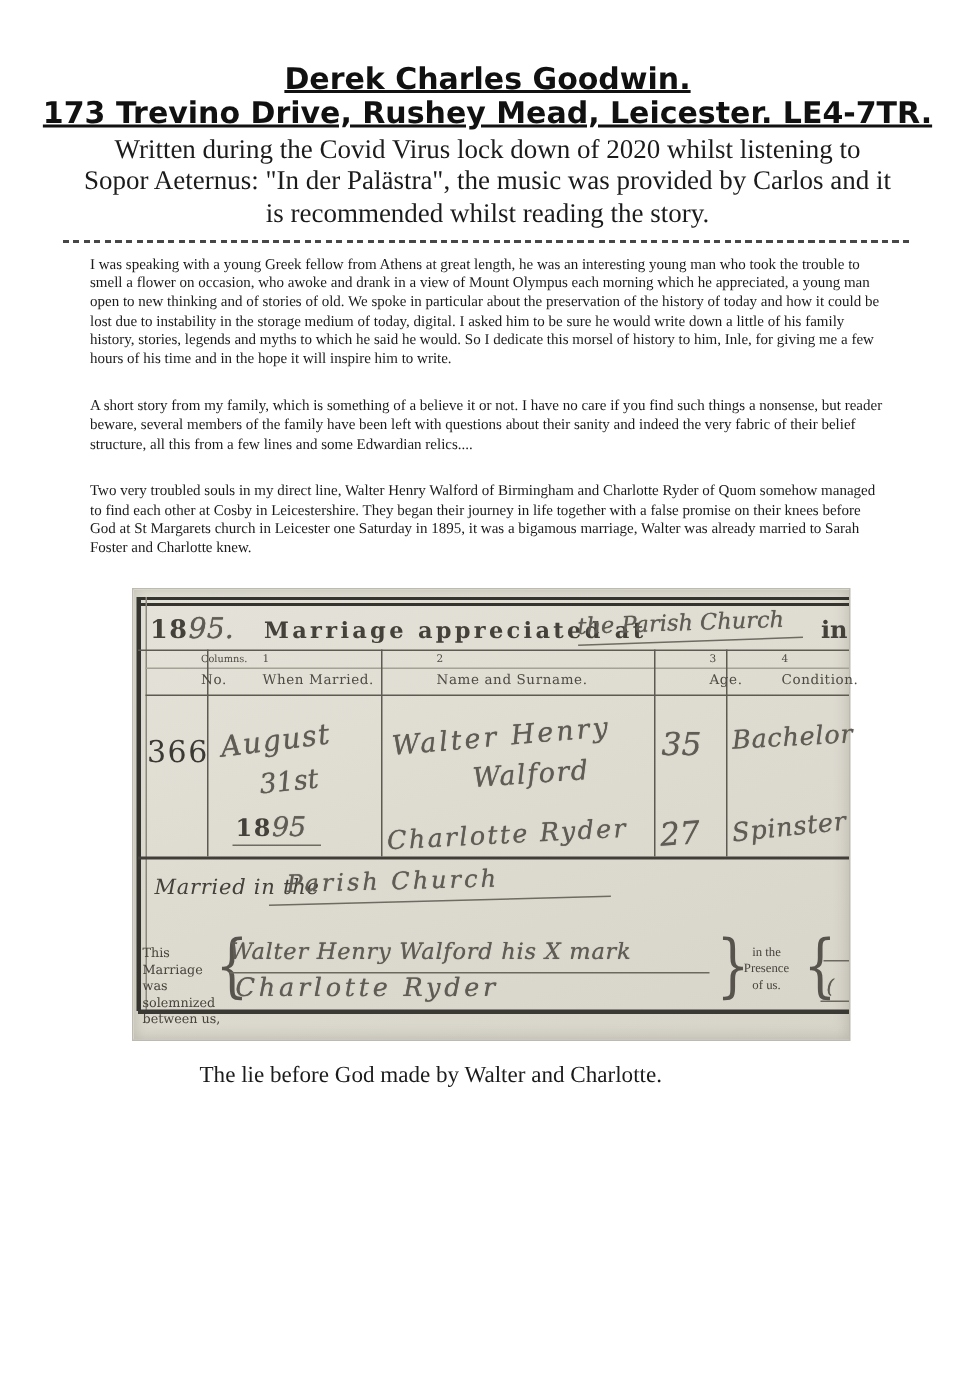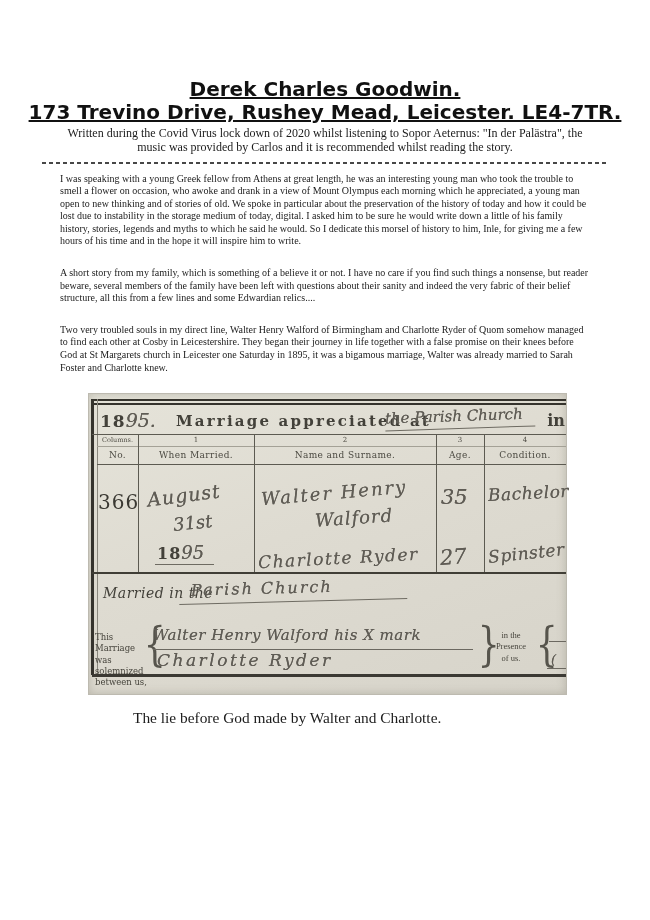--- a/index.html
+++ b/index.html
@@ -1,26 +1,26 @@
 <!DOCTYPE html>
 <html><head>
 <meta charset="utf-8">
 <style>
   html,body { margin:0; padding:0; background:#ffffff; }
   .page {
     position:relative; width:650px; height:920px; background:#ffffff;
     font-family:"Liberation Serif", serif; color:#1b1b1b; overflow:hidden;
   }
-  .header { text-align:center; padding-top:78px; }
+  .header { text-align:center; padding-top:41px; }
   .title, .subtitle {
     font-family:"DejaVu Sans", sans-serif; font-weight:bold;
     text-decoration:underline; font-size:20px; line-height:1.13; color:#111;
   }
   .dedication {
-    width:540px; margin:3px auto 0; font-size:12px; line-height:1.18; color:#1b1b1b;
+    width:540px; margin:3px auto 0; font-size:18px; line-height:1.18; color:#1b1b1b;
     text-align:center;
   }
   .sep {
     margin:7px 42px 0; height:2px;
     background:repeating-linear-gradient(90deg, #474747 0 4px, transparent 4px 7px);
   }
   .bodytext { margin:9px 58px 0 60px; font-size:10px; line-height:1.26; text-align:left; }
   .bodytext p { margin:0 0 19px 0; }
 
   
@@ -48,21 +48,21 @@
   .inword { right:1px; top:17px; font-weight:bold; font-size:16px; }
 
   .hline { background:#5c5a51; height:1px; }
   .h-top { top:40px; left:3px; right:0; }
   .h-mid { top:52px; left:8px; right:0; background:#a4a196; }
   .h-bot { top:70px; left:8px; right:0; }
   .h-row { top:178px; left:3px; right:0; height:2px; background:#403e36; }
   .vline { width:1px; background:#5c5a51; top:40px; height:138px; }
   .v1 { left:49px; } .v2 { left:165px; } .v3 { left:347px; } .v4 { left:395px; }
 
-  .hc { top:41px; text-align:center; color:#4c4a42; font-family:"DejaVu Serif", serif; }
+  .hc { top:41px; color:#4c4a42; font-family:"DejaVu Serif", serif;margin-left:37px; }
   .hc span { position:static; display:block; }
   .hc .num { font-size:7px; line-height:10px; }
   .hc .lab { font-size:9px; line-height:10px; margin-top:5px; letter-spacing:0.4px; }
   .hc0 { left:8px;  width:41px; }
   .hc0 .num { font-size:6.5px; }
   .hc1 { left:49px; width:116px; }
   .hc2 { left:165px; width:182px; }
   .hc3 { left:347px; width:48px; }
   .hc4 { left:395px; width:82px; }
 

